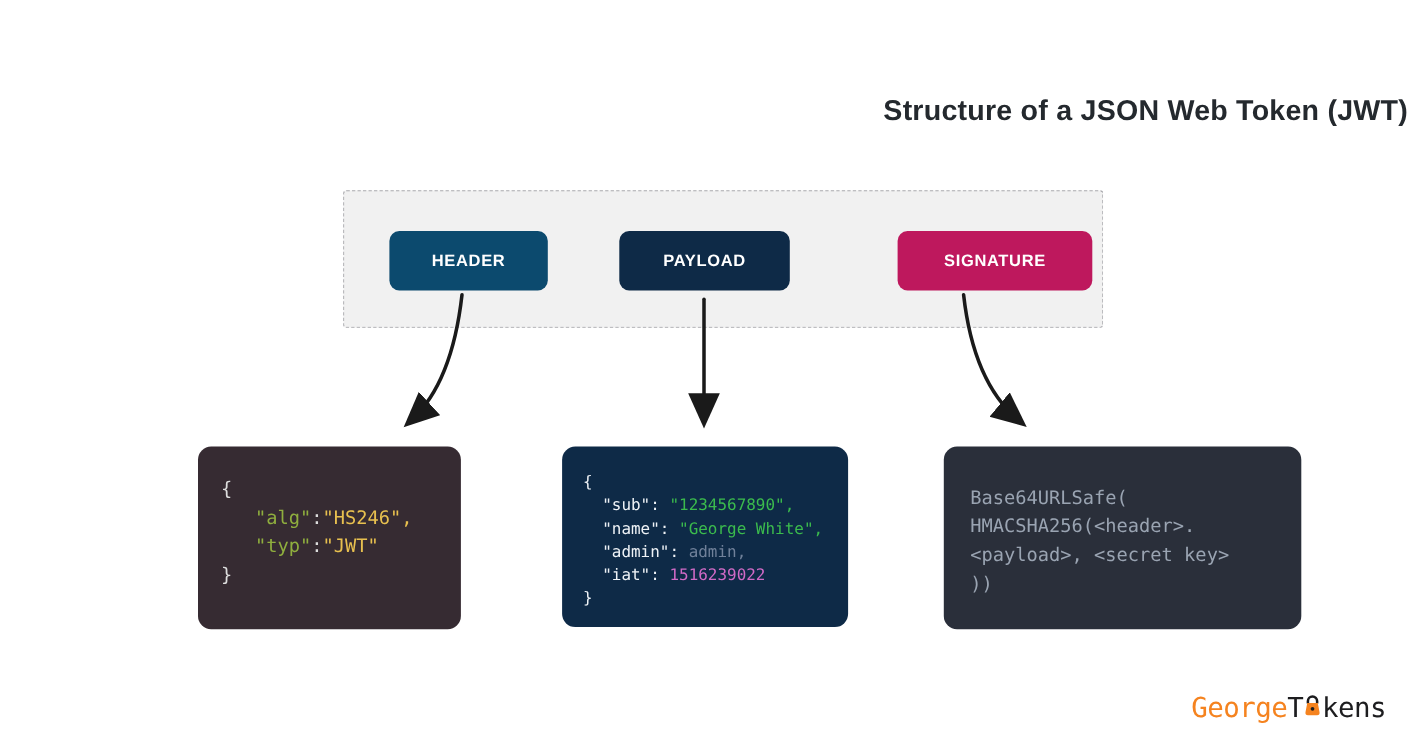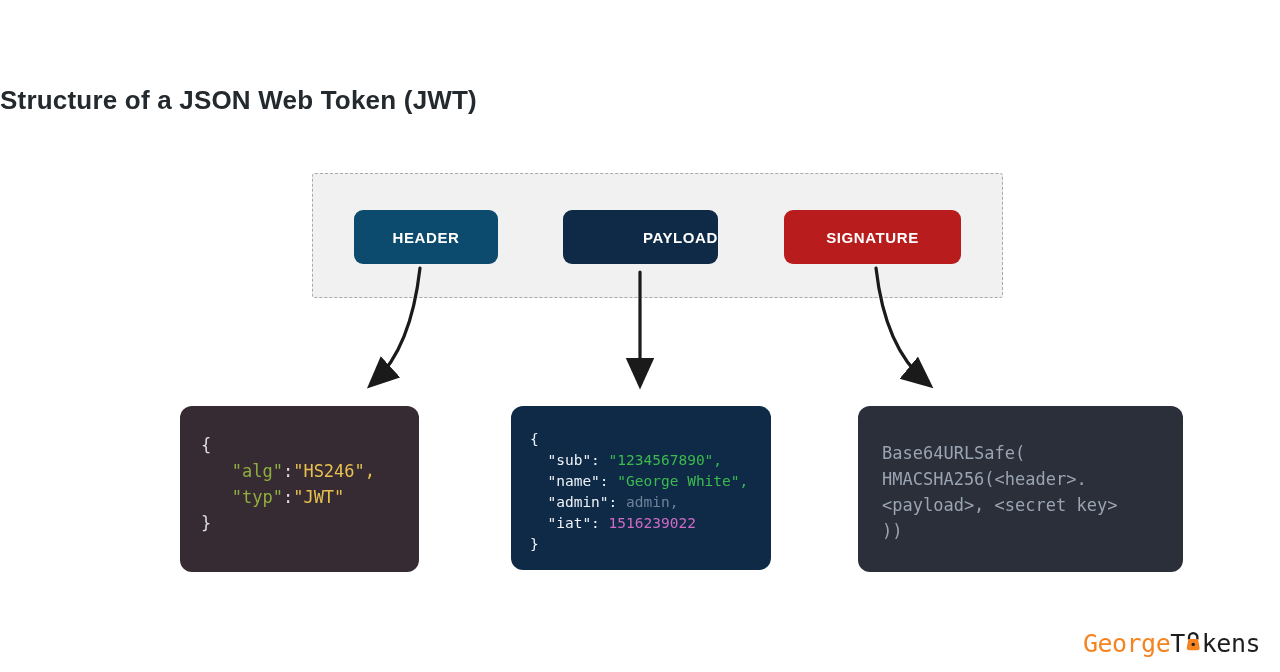--- a/index.html
+++ b/index.html
@@ -3,21 +3,21 @@
 <meta charset="utf-8">
 <style>
   * { margin: 0; padding: 0; box-sizing: border-box; }
   html, body { width: 1280px; height: 672px; background: #ffffff; overflow: hidden; }
   body { font-family: "Liberation Sans", sans-serif; position: relative; }
 
   .canvas { position: absolute; left: 0; top: 0; width: 1280px; height: 672px; }
 
   .title {
     position: absolute; left: 0; top: 85px; width: 100%;
-    text-align: left; font-size: 26px; font-weight: 700; color: #24292e;
+    text-align: right; font-size: 26px; font-weight: 700; color: #24292e;
     letter-spacing: 0.2px;
   }
 
   .token-container {
     position: absolute; left: 312px; top: 173px; width: 691px; height: 125px;
     background: #f1f1f1; border: 1.5px dashed #a9a9ad; border-radius: 3px;
   }
 
   .part-box {
     position: absolute; border-radius: 9px;
@@ -56,24 +56,24 @@
 
 <div class="canvas">
 
   <h1 class="title" style="color: rgb(36, 41, 46);">Structure of a JSON Web Token (JWT)</h1>
 
   <div class="token-container" style="background: rgb(241, 241, 241); border-color: rgb(169, 169, 173);"></div>
 
   <div class="part-box part-header" style="background: #0c4a6e;">
     <span>HEADER</span>
   </div>
-  <div class="part-box part-payload" style="background: rgb(14, 42, 71); justify-content: flex-end;">
+  <div class="part-box part-payload" style="background: rgb(14, 42, 71);">
     <span>PAYLOAD</span>
   </div>
-  <div class="part-box part-signature" style="background: #b91c1c;">
+  <div class="part-box part-signature" style="background: #be185d; margin-left: 32px;">
     <span>SIGNATURE</span>
   </div>
 
   <svg class="arrows" width="1280" height="140" viewBox="0 0 1280 140">
     <defs>
       <marker id="ah" markerWidth="11" markerHeight="10" refX="7" refY="4.5" orient="auto">
         <path class="arrow-fill" d="M0,0 L10,4.5 L0,9 z" fill="#1a1a1a"></path>
       </marker>
     </defs>
     <path class="arrow-stroke" d="M 420 8 Q 411 88 374 122" fill="none" stroke-width="3.2" stroke-linecap="round" marker-end="url(#ah)" stroke="#1a1a1a"></path>

